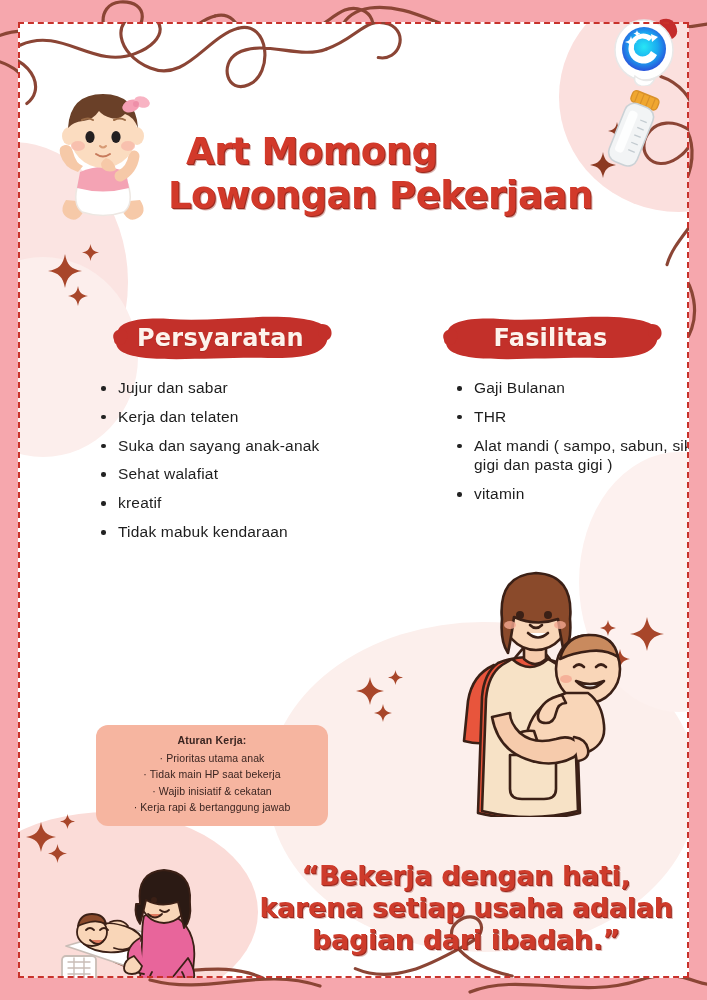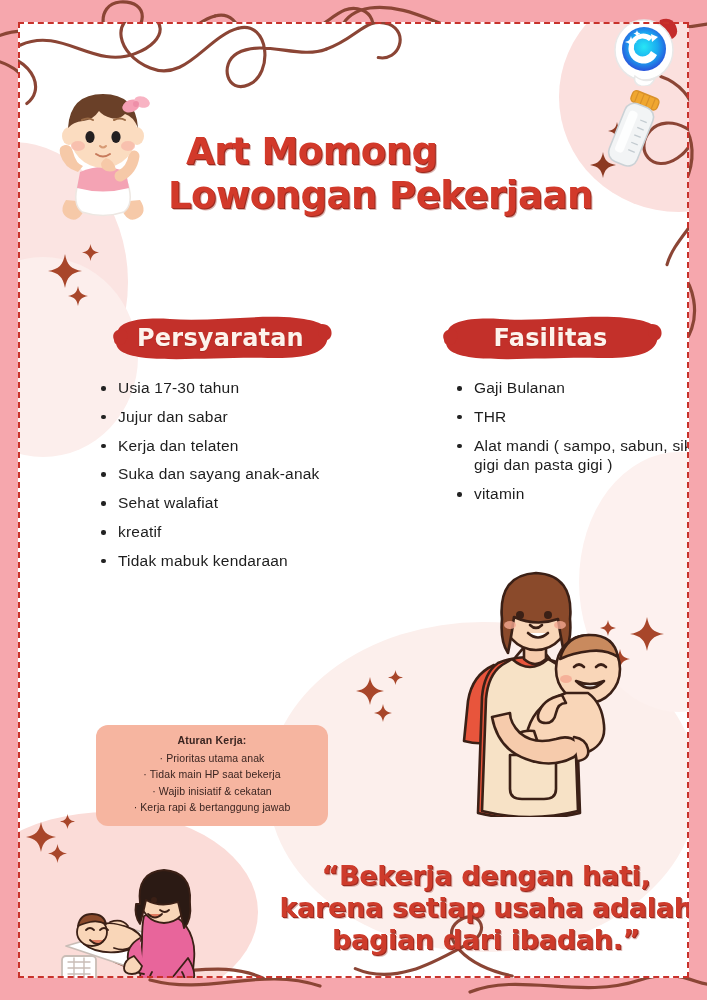--- a/index.html
+++ b/index.html
@@ -116,21 +116,21 @@
     margin-bottom:4px; letter-spacing:.2px;
   }
   #rules .ri{
     font-family:"Liberation Sans", sans-serif;
     font-size:10.5px; color:#3a2420;
     line-height:1.55; letter-spacing:.1px;
   }
 
   
   #quote{
-    position:absolute; left:252px; top:838px; width:432px;
+    position:absolute; left:232px; top:838px; width:432px;
     text-align:center; z-index:25;
   }
   #quote .q{
     font-family:"DejaVu Sans", sans-serif;
     font-weight:bold;
     font-size:27px;
     line-height:1.18;
     color:#CE3B2B;
     text-shadow:1px 1px 0 #9d2a1f, 2px 2px 0 rgba(150,40,30,.3);
     letter-spacing:-.3px;
@@ -311,21 +311,20 @@
     <div class="col" id="col-left">
       <div class="banner" id="banner-left">
         <svg class="brush" width="225" height="48" viewBox="0 0 225 48">
           <path d="M10 22 C 6 8, 30 3, 62 5 C 104 8, 150 0, 188 4 C 216 7, 224 14, 219 27 C 215 40, 196 45, 160 44 C 118 43, 70 47, 38 44 C 12 41, 4 34, 10 22 Z" fill="#C3302A"></path>
           <path d="M6 26 C 3 19, 9 14, 16 16 C 22 18, 20 30, 12 31 C 8 31, 6 29, 6 26Z" fill="#C3302A"></path>
           <path d="M214 10 C 222 10, 226 18, 222 24 C 218 29, 210 25, 210 18 C 210 13, 212 10, 214 10Z" fill="#C3302A"></path>
         </svg>
         <div class="btxt">Persyaratan</div>
       </div>
       <ul class="reqs">
-        <li>Usia 17-30 tahun</li>
         <li>Jujur dan sabar</li>
         <li>Kerja dan telaten</li>
         <li>Suka dan sayang anak-anak</li>
         <li>Sehat walafiat</li>
         <li>kreatif</li>
         <li>Tidak mabuk kendaraan</li>
       </ul>
     </div>
 
     <div class="col" id="col-right">

